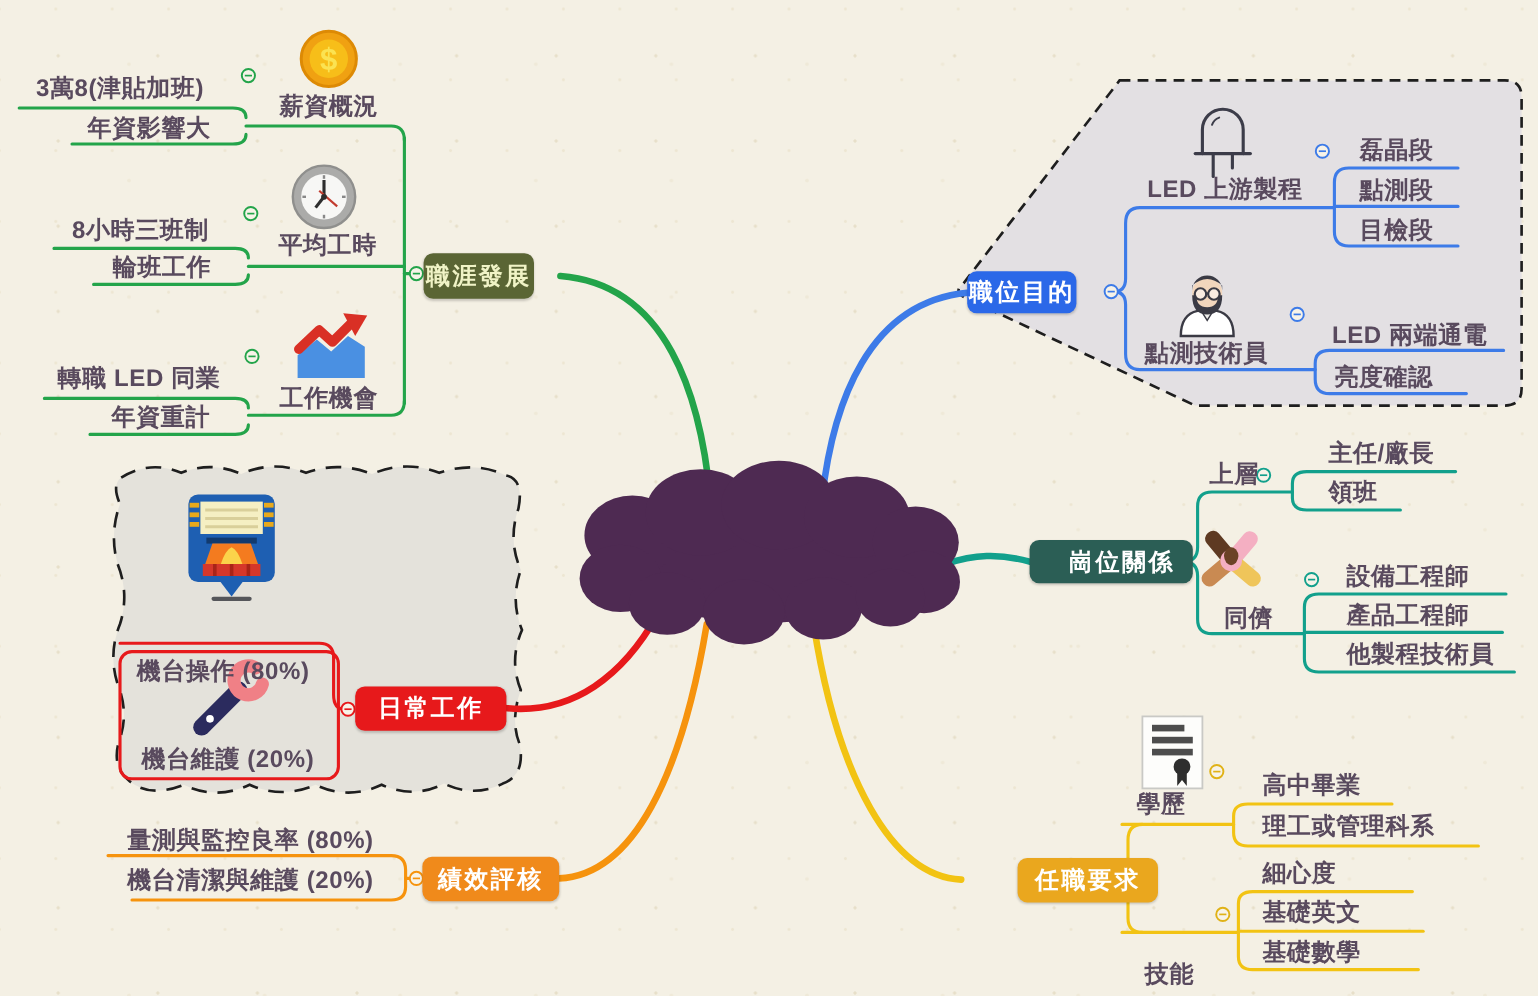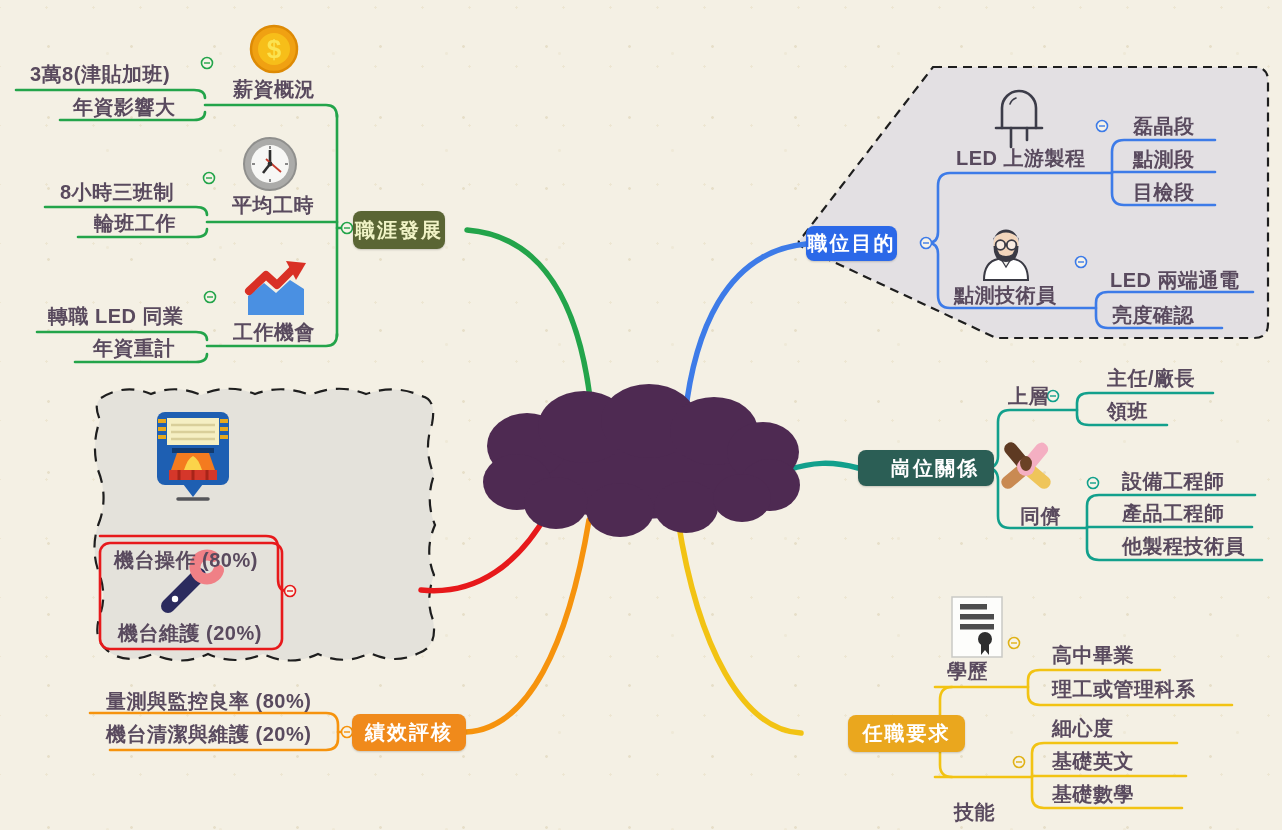--- a/index.html
+++ b/index.html
@@ -260,20 +260,23 @@
 
 <div class="node" style="left:353px;top:211px;width:92px;height:38px;background:#5A6534;color:#F0F3C6;">
       <span>職涯發展</span>
     </div>
 <div class="node" style="left:806px;top:226px;width:91px;height:35px;background:#2B68E8;">
       <span>職位目的</span>
     </div>
 <div class="node" style="left:858px;top:450px;width:118px;height:36px;background:#2B5E55;padding-left:18px;">
       <span>崗位關係</span>
     </div>
+<div class="node" style="left:296px;top:572px;width:126px;height:37px;background:#E7191B;">
+      <span>日常工作</span>
+    </div>
 <div class="node" style="left:352px;top:714px;width:114px;height:37px;background:#F08A1B;">
       <span>績效評核</span>
     </div>
 <div class="node" style="left:801px;top:715px;width:117px;height:37px;background:#EAA71E;margin-left:47px;">
       <span>任職要求</span>
     </div>
 
 <div class="lbl" style="left:233px;top:77px;">薪資概況</div>
 <div class="lbl" style="left:30px;top:62px;">3萬8(津貼加班)</div>
 <div class="lbl" style="left:73px;top:95px;">年資影響大</div>

